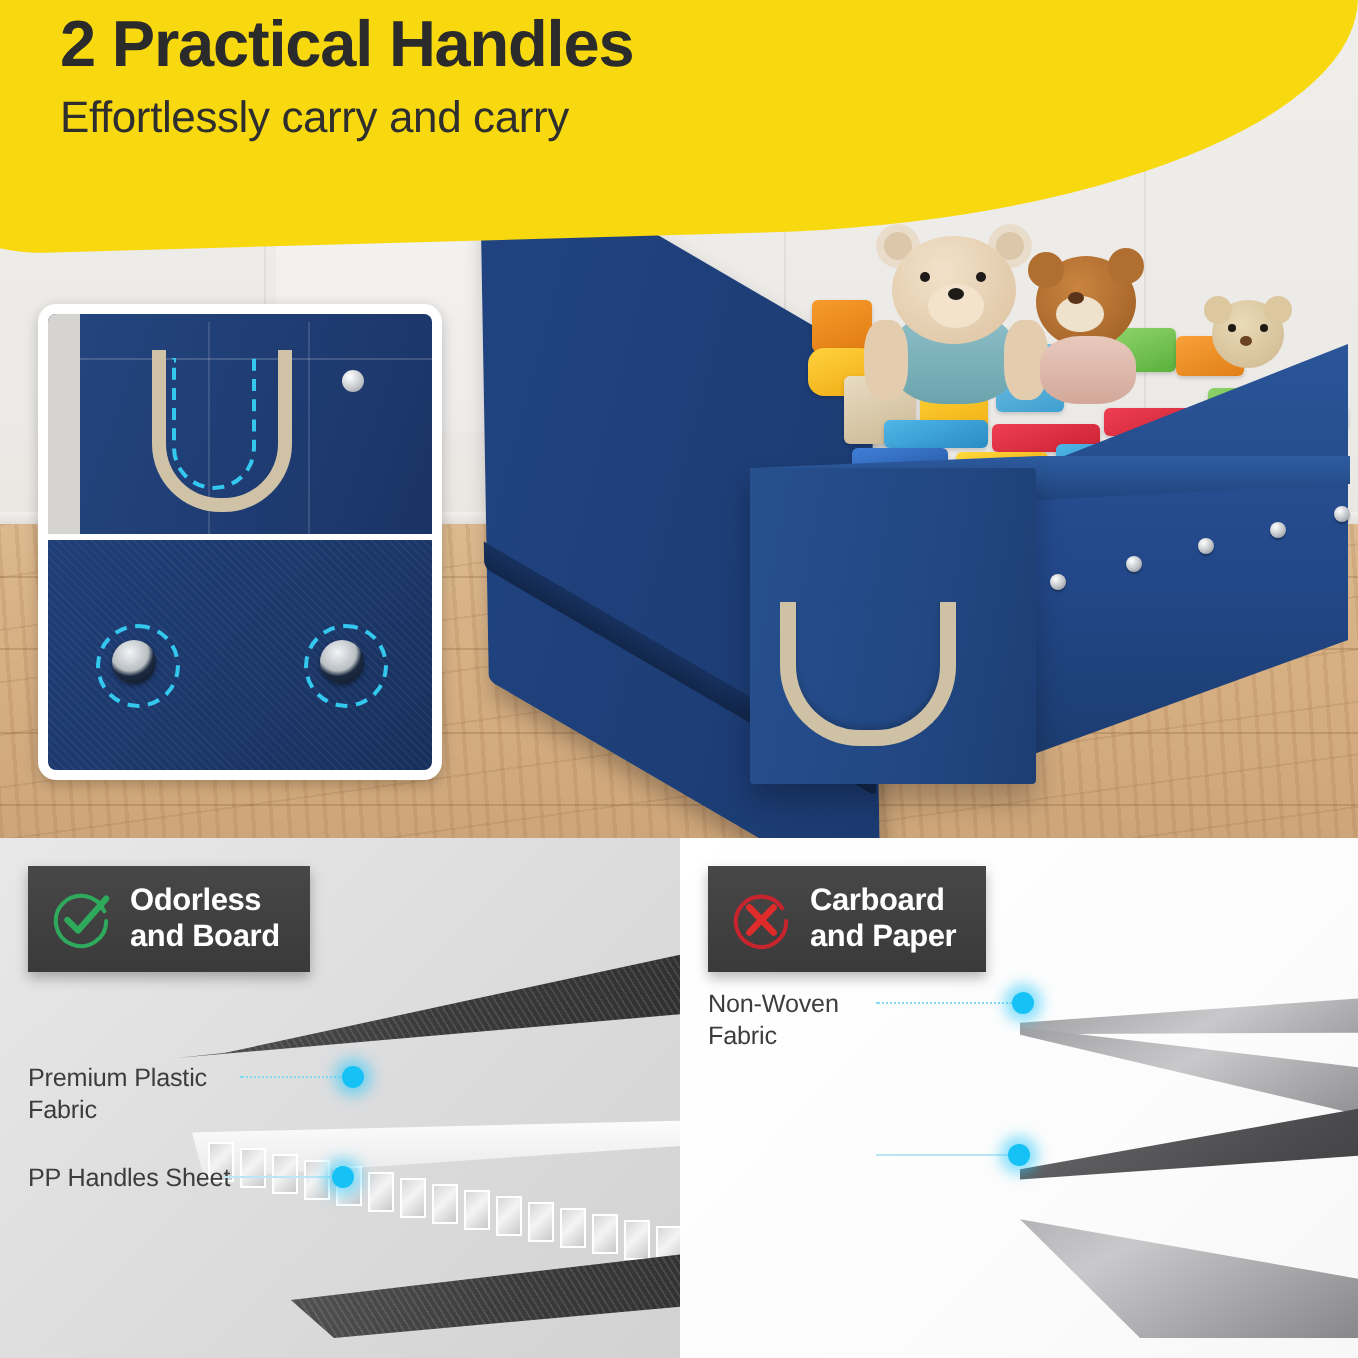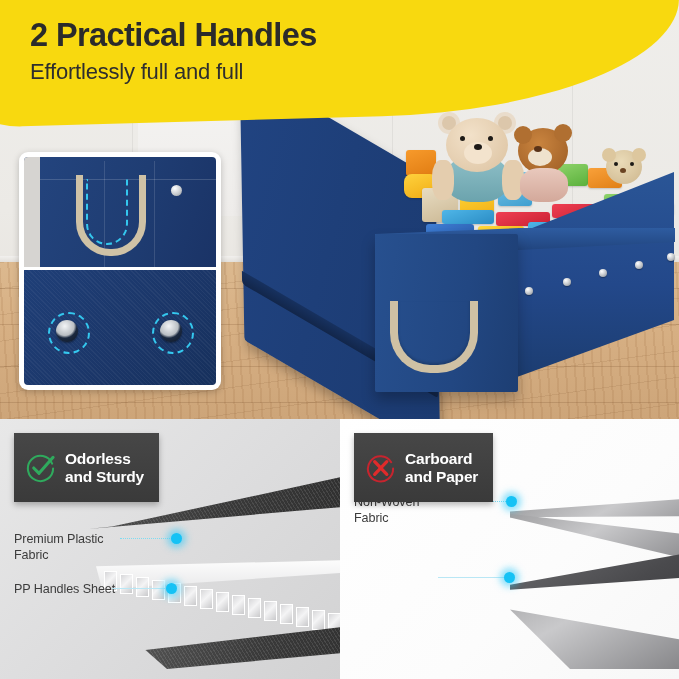--- a/index.html
+++ b/index.html
@@ -20,21 +20,21 @@
        repeating-linear-gradient(172deg, rgba(120,78,40,.12) 0 1px, rgba(120,78,40,0) 1px 26px),
        linear-gradient(180deg,#dcb98f 0%,#d7b084 40%,#cda579 100%);}
   .floor-plank{position:absolute;height:1px;background:rgba(110,70,34,.2);}
   .baseboard{position:absolute;left:0;top:256px;width:679px;height:8px;
         background:linear-gradient(180deg,#f2f0ee,#dedad4);}
 
   
   .banner{position:absolute;left:-40px;top:-34px;width:720px;height:152px;background:#F8D90F;
           border-bottom-right-radius:300px 110px;border-bottom-left-radius:60px 40px;
           transform:rotate(-1.6deg);}
-  .banner-txt{position:absolute;left:30px;top:18px;width:420px;z-index:6;}
+  .banner-txt{position:absolute;left:30px;top:5px;width:420px;z-index:6;}
   .head-title{font-size:32.5px;font-weight:bold;color:#2b2b2b;letter-spacing:-.6px;line-height:1.05;
         font-family:"Liberation Sans",sans-serif;}
   .head-sub{font-size:22px;color:#2e2e2e;margin-top:7px;letter-spacing:-.2px;
         font-family:"Liberation Sans",sans-serif;}
 
   
   .prod{position:absolute;left:232px;top:96px;width:447px;height:324px;}
   .lid{position:absolute;left:10px;top:28px;width:196px;height:272px;
        background:linear-gradient(104deg,#214482 0%,#1e3f79 45%,#1b3a70 100%);
        transform:skewY(31deg) rotate(-1deg);border-radius:3px;
@@ -88,21 +88,21 @@
        background:radial-gradient(circle at 40% 28%,#f2f4f6 0%,#b9bec3 45%,#1b2940 58%,#0e1726 100%);
        box-shadow:0 1px 2px rgba(0,0,0,.4);}
   .grommet-ring{position:absolute;width:38px;height:38px;border:2px dashed #34c8ef;border-radius:50%;}
 
   
   .bottom{position:absolute;left:0;top:419px;width:679px;height:260px;}
   .pane{position:absolute;top:0;height:260px;overflow:hidden;}
   .pane-left{left:0;width:340px;background:linear-gradient(135deg,#e8e8e8 0%,#dededf 45%,#d2d2d3 100%);}
   .pane-right{left:340px;width:339px;background:linear-gradient(135deg,#ffffff 0%,#fcfcfc 60%,#f7f7f7 100%);}
 
-  .badge{position:absolute;top:14px;height:69px;border-radius:0;
+  .badge{position:absolute;top:14px;height:53px;border-radius:0;
       background:linear-gradient(180deg,#474747,#3a3a3a);box-shadow:0 3px 6px rgba(0,0,0,.28);
       display:flex;align-items:center;padding:0 15px 0 11px;box-sizing:border-box;}
   .badge-l{left:14px;}
   .badge-r{left:14px;}
   .badge-txt{color:#fff;font-size:15.5px;font-weight:bold;line-height:1.12;margin-left:9px;letter-spacing:-.2px;}
 
   .lbl{position:absolute;color:#3c3c3c;font-size:12.6px;line-height:1.25;letter-spacing:-.1px;}
   .dotline{position:absolute;height:0;border-top:1px dotted #7fdcf2;}
   .solidline{position:absolute;height:1px;background:#b9e7f5;}
   .glow{position:absolute;width:11px;height:11px;border-radius:50%;background:#16c2f5;
@@ -205,21 +205,21 @@
         <div class="rivet" style="left:38px;top:29px;"></div>
         <div class="rivet" style="left:74px;top:20px;"></div>
         <div class="rivet" style="left:110px;top:12px;"></div>
         <div class="rivet" style="left:142px;top:4px;"></div>
       </div>
     </div>
 
     <div class="banner"></div>
     <div class="banner-txt">
       <div class="head-title">2 Practical Handles</div>
-      <div class="head-sub">Effortlessly full and full</div>
+      <div class="head-sub">Effortlessly carry and carry</div>
     </div>
 
     <div class="inset">
       <div class="inset-top">
         <div class="inset-leftband"></div>
         <div class="inset-seamh"></div>
         <div class="inset-seamv" style="left:80px;"></div>
         <div class="inset-seamv" style="left:130px;"></div>
         <div class="inset-clip"></div>
         <div class="inset-rope"></div>
@@ -275,21 +275,21 @@
       <div class="solidline" style="left:112px;top:169px;width:60px;"></div>
       <div class="glow" style="left:166px;top:164px;"></div>
 
       <div class="badge badge-l">
         <svg width="31" height="31" viewBox="0 0 32 32">
           <path d="M28 12 A13 13 0 1 0 29 17" fill="none" stroke="#2faa5d" stroke-width="2.1" stroke-linecap="round"></path>
           <path d="M9 16.5 L14.5 22 L29 5.5" fill="none" stroke="#2faa5d" stroke-width="3.2" stroke-linecap="round" stroke-linejoin="round"></path>
         </svg>
         <div class="badge-txt">
           <div>Odorless</div>
-          <div>and Sturdy</div>
+          <div>and Board</div>
         </div>
       </div>
     </div>
 
     <div class="pane pane-right">
       <div class="sheet gray-sheet" style="left:170px;top:78px;width:200px;height:48px;
            clip-path:polygon(0 30%,100% 0,100% 40%,0 42%);"></div>
       <div class="sheet gray-sheet" style="left:170px;top:86px;width:200px;height:62px;
            clip-path:polygon(0 14%,100% 52%,100% 96%,0 20%);"></div>
 

